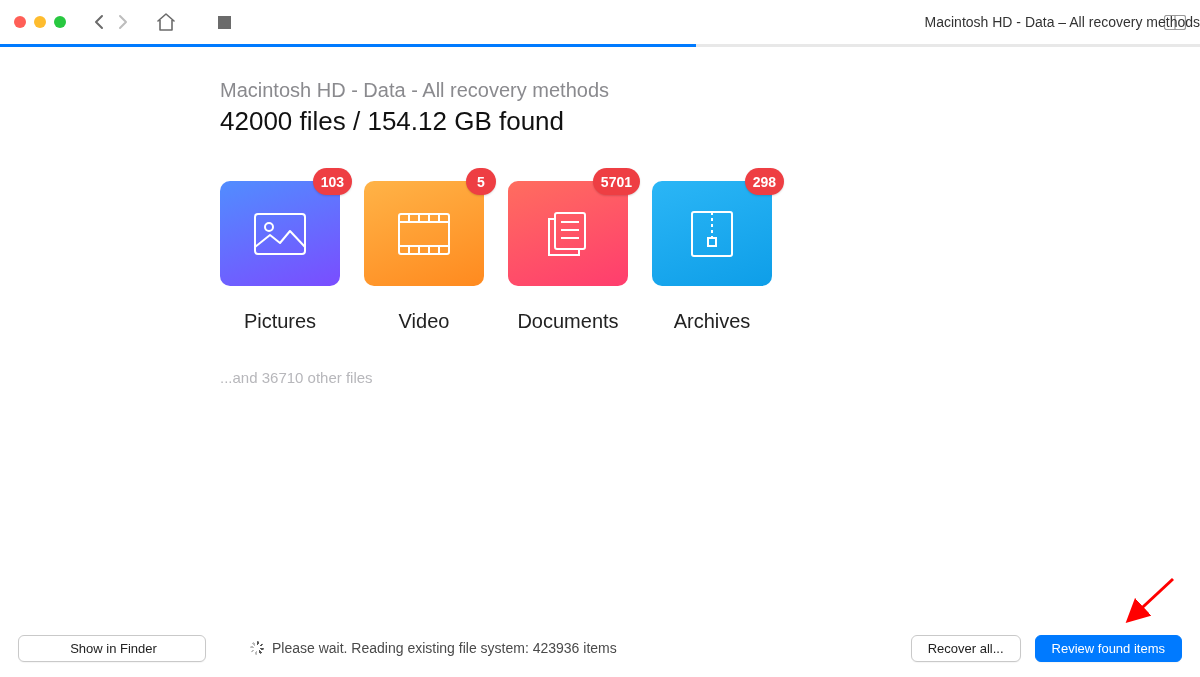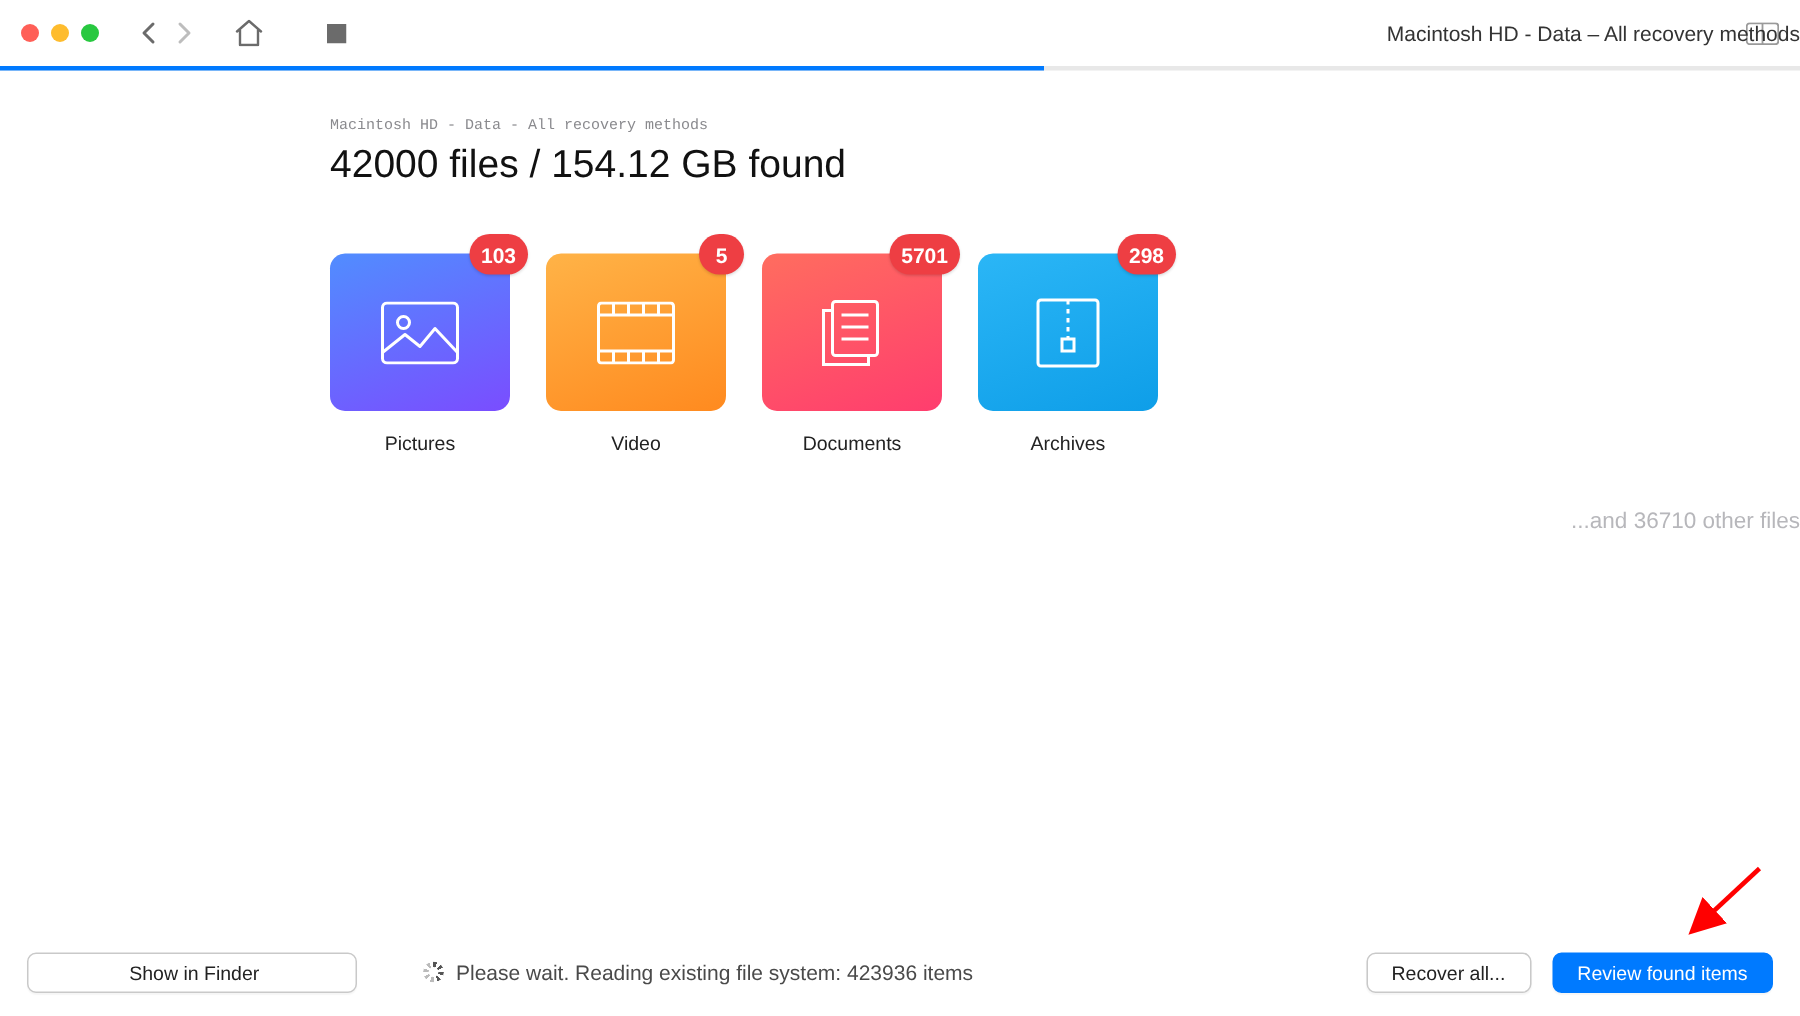--- a/index.html
+++ b/index.html
@@ -51,21 +51,21 @@
   .scan-progress .fill {
     position:absolute; left:0; top:0; height:100%;
     width: 58%;
     background: var(--accent-blue);
   }
   
   .main {
     padding: 32px 0 0 220px;
   }
   .breadcrumb {
-    font-size: 10px; color: var(--text-gray); margin-bottom: 4px; font-family: Liberation Mono, monospace;
+    font-size: 20px; color: var(--text-gray); margin-bottom: 4px;
   }
   .summary {
     font-size: 26px; font-weight: 400; color: #111; margin: 0 0 44px 0;
   }
   .tiles {
     display: flex; gap: 24px;
   }
   .tile {
     width: 120px; text-align: center; position: relative;
     cursor: pointer;
@@ -76,24 +76,24 @@
   }
   .tile .badge {
     position: absolute; top: -13px; right: -12px;
     min-width: 30px; height: 27px; padding: 0 8px;
     background: var(--badge-red); color: #fff;
     border-radius: 14px; font-size: 14px; font-weight: 600;
     display: flex; align-items: center; justify-content: center;
     box-shadow: 0 1px 2px rgba(0,0,0,.15);
   }
   .tile .label {
-    margin-top: 14px; font-size: 13px; color: #222;
+    margin-top: 24px; font-size: 20px; color: #222;
   }
   .other-files {
-    margin-top: 36px; font-size: 15px; color: #b7b7bb; text-align: right;
+    margin-top: 36px; font-size: 15px; color: #b7b7bb;
   }
   
   .g-pictures  { background: linear-gradient(160deg,#518dff 0%,#7a4dff 100%); }
   .g-video     { background: linear-gradient(160deg,#ffb347 0%,#ff8a1f 100%); }
   .g-audio     { background: linear-gradient(160deg,#35d29a 0%,#1fb183 100%); }
   .g-documents { background: linear-gradient(160deg,#ff6d5f 0%,#ff3d6e 100%); }
   .g-archives  { background: linear-gradient(160deg,#2bb6f6 0%,#0e9ee8 100%); }
   
   .footer {
     position: absolute; left:0; right:0; bottom:0;
@@ -101,21 +101,21 @@
     display: flex; align-items: center;
     padding: 0 18px;
     gap: 14px;
   }
   .btn {
     font-size: 13px; border-radius: 6px;
     border: 1px solid #c9c9c9; background: #fff;
     padding: 5px 16px; color:#222; cursor:pointer;
     box-shadow: 0 1px 1px rgba(0,0,0,.04);
   }
-  .btn.show-in-finder { width: 220px; padding-left: 19px; }
+  .btn.show-in-finder { width: 188px; padding-left: 19px; }
   .btn.primary {
     background: var(--accent-blue); border-color: var(--accent-blue);
     color: #fff;
     text-align: center;
   }
   .status {
     display: flex; align-items: center; gap: 8px;
     font-size: 14px; color: #4a4a4a;
     margin-left: 30px;
     flex: 1;

